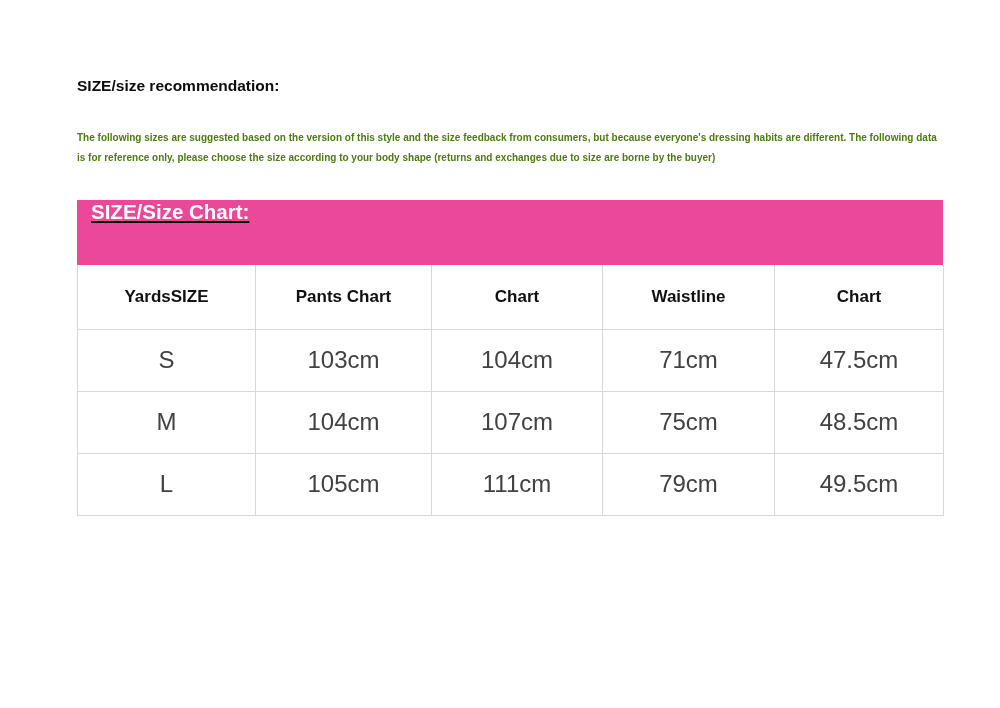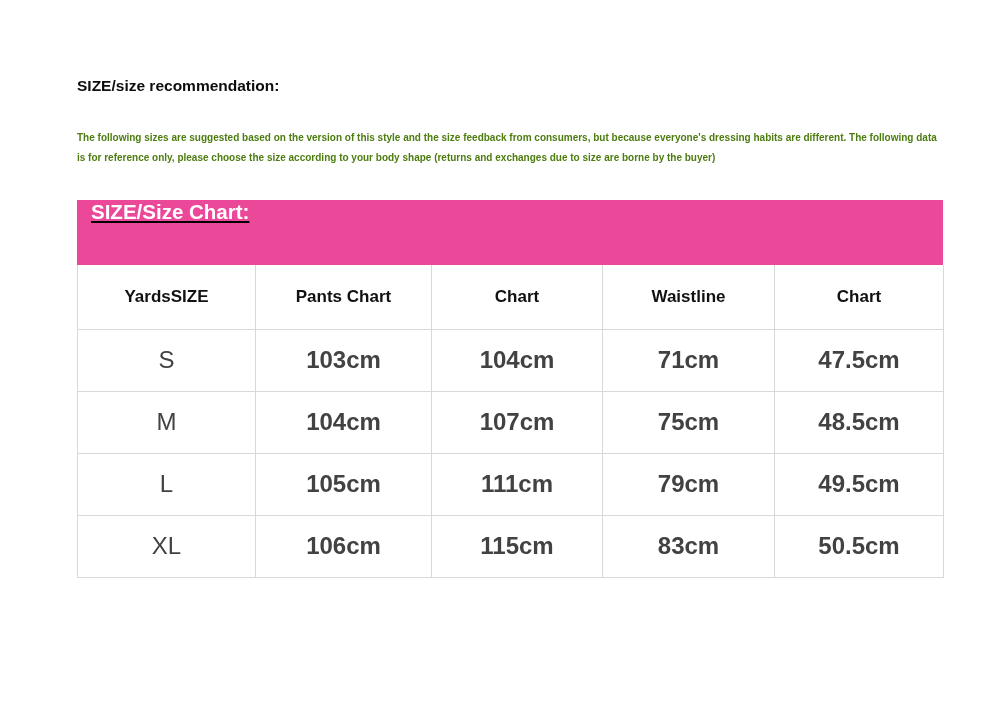--- a/index.html
+++ b/index.html
@@ -68,21 +68,21 @@
   .size-table th {
     height: 64px;
     font-size: 17px;
     font-weight: bold;
     color: #111111;
     border-top: none;
   }
   .size-table td {
     height: 62px;
     font-size: 24px;
-    font-weight: 700;
+    font-weight: 400;
     color: #424242;
   }
   .size-table td.size-cell {
     font-weight: 500;
   }
 </style>
 </head>
 <body>
 
 <div class="page">
@@ -130,25 +130,18 @@
             <td>75cm</td>
             <td>48.5cm</td>
           </tr>
           <tr>
             <td class="size-cell">L</td>
             <td>105cm</td>
             <td>111cm</td>
             <td>79cm</td>
             <td>49.5cm</td>
           </tr>
-          <tr>
-            <td class="size-cell">XL</td>
-            <td>106cm</td>
-            <td>115cm</td>
-            <td>83cm</td>
-            <td>50.5cm</td>
-          </tr>
         </tbody>
       </table>
 
     </div>
   </div>
 </div>
 
 </body></html>

